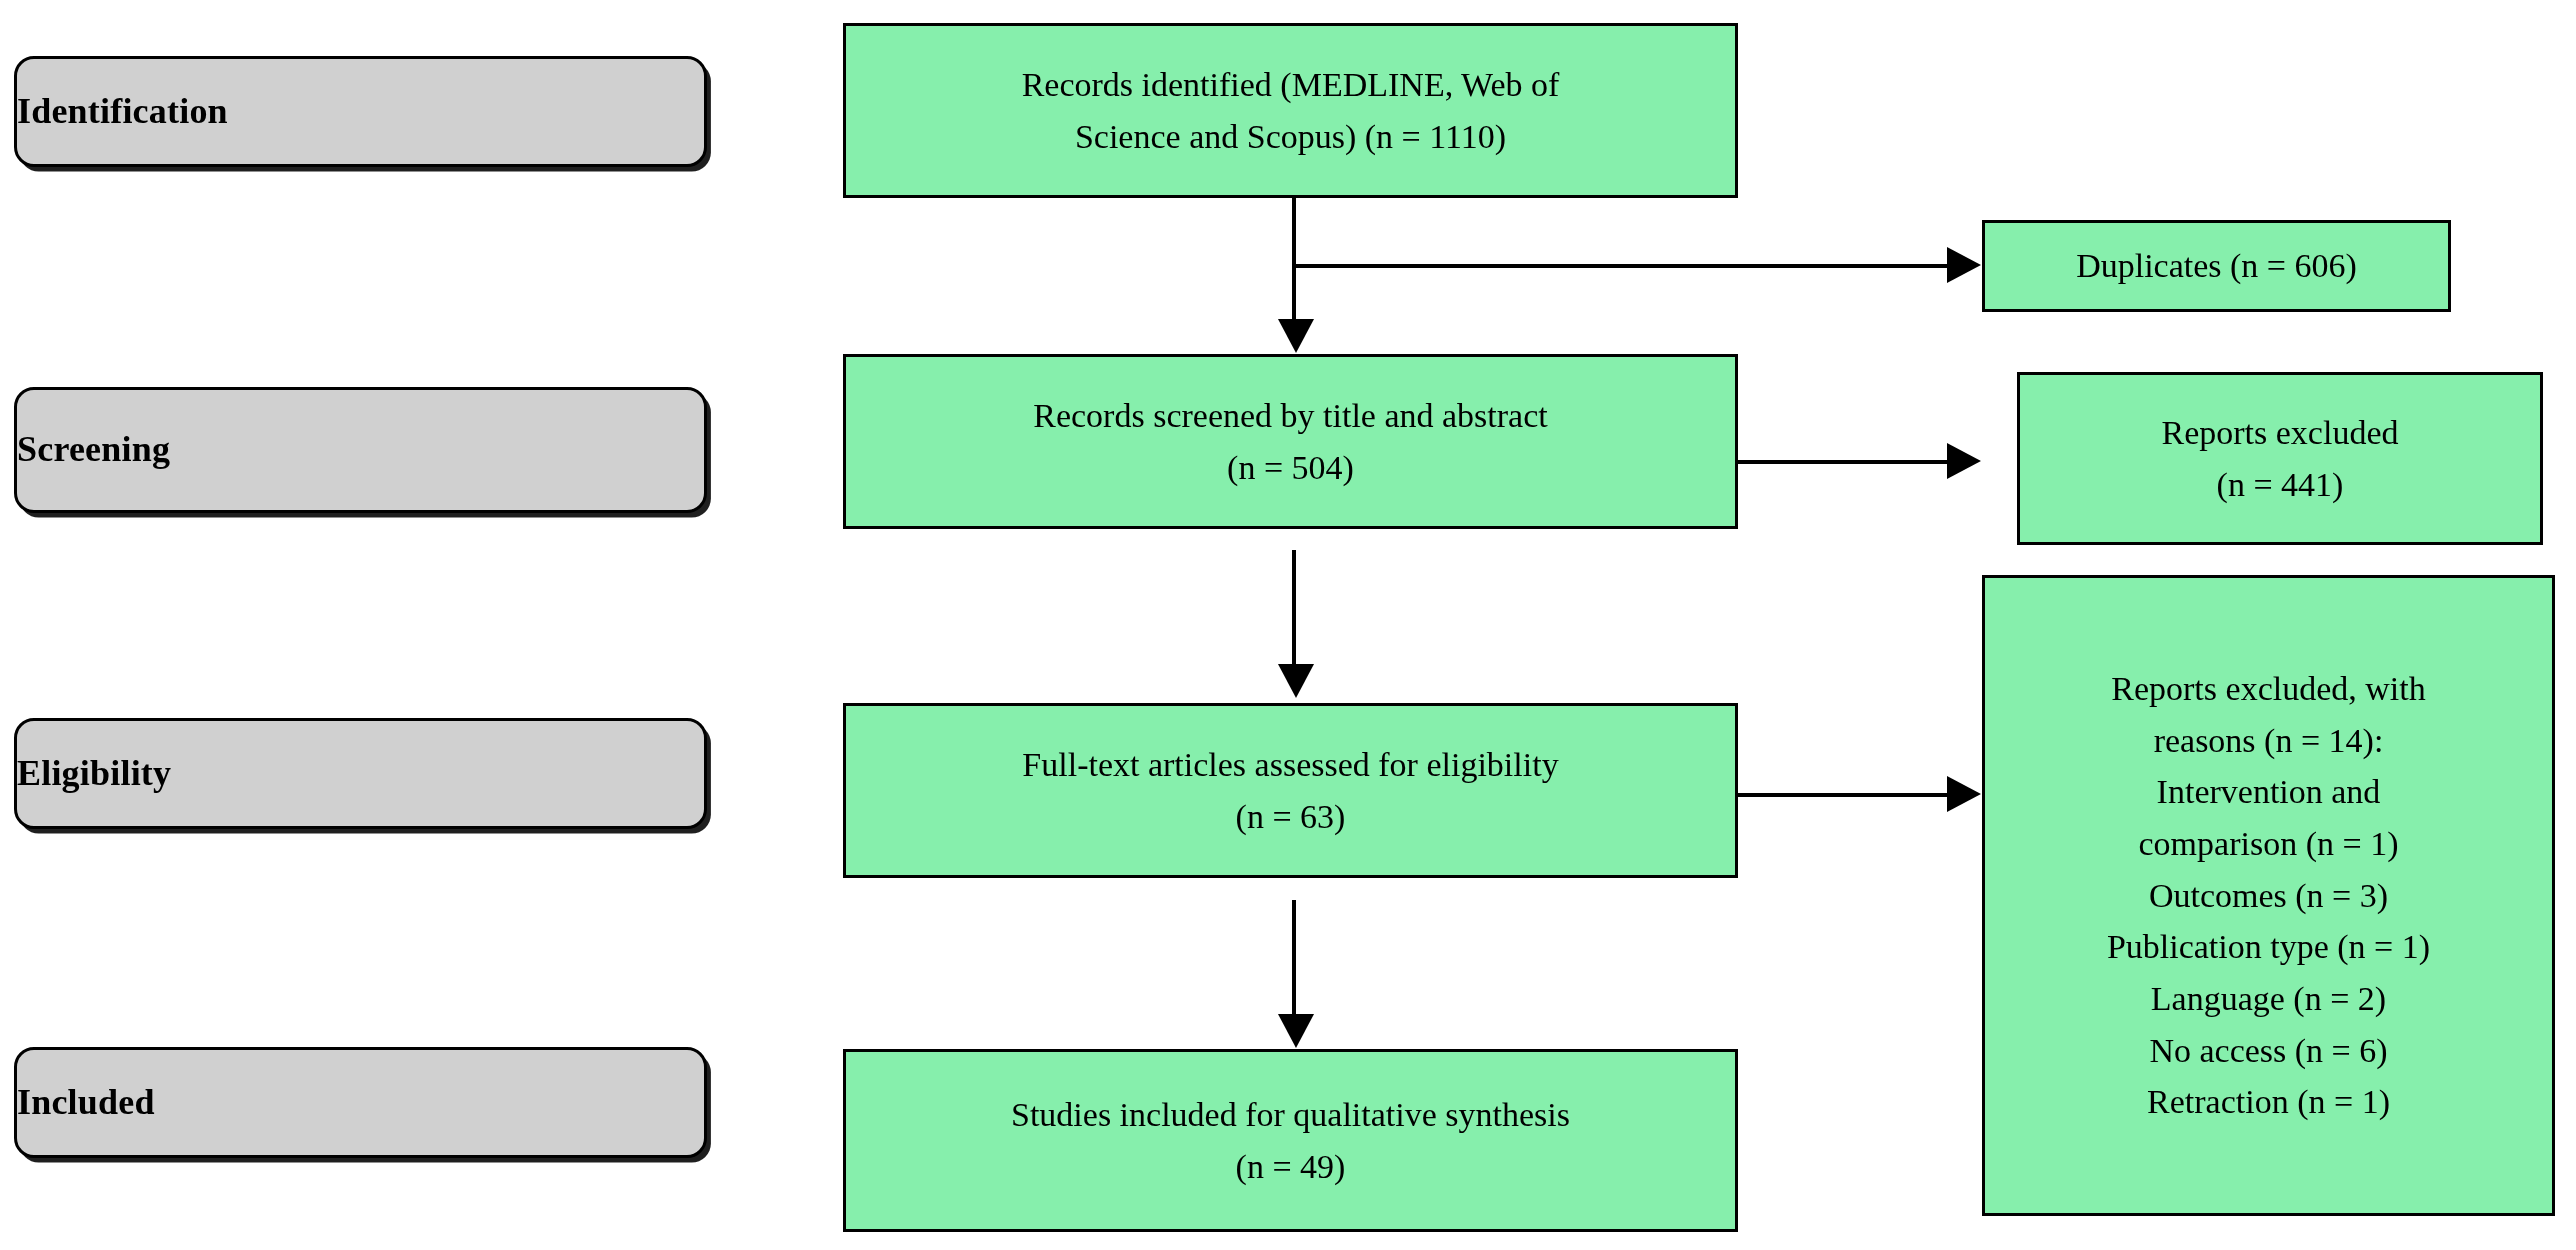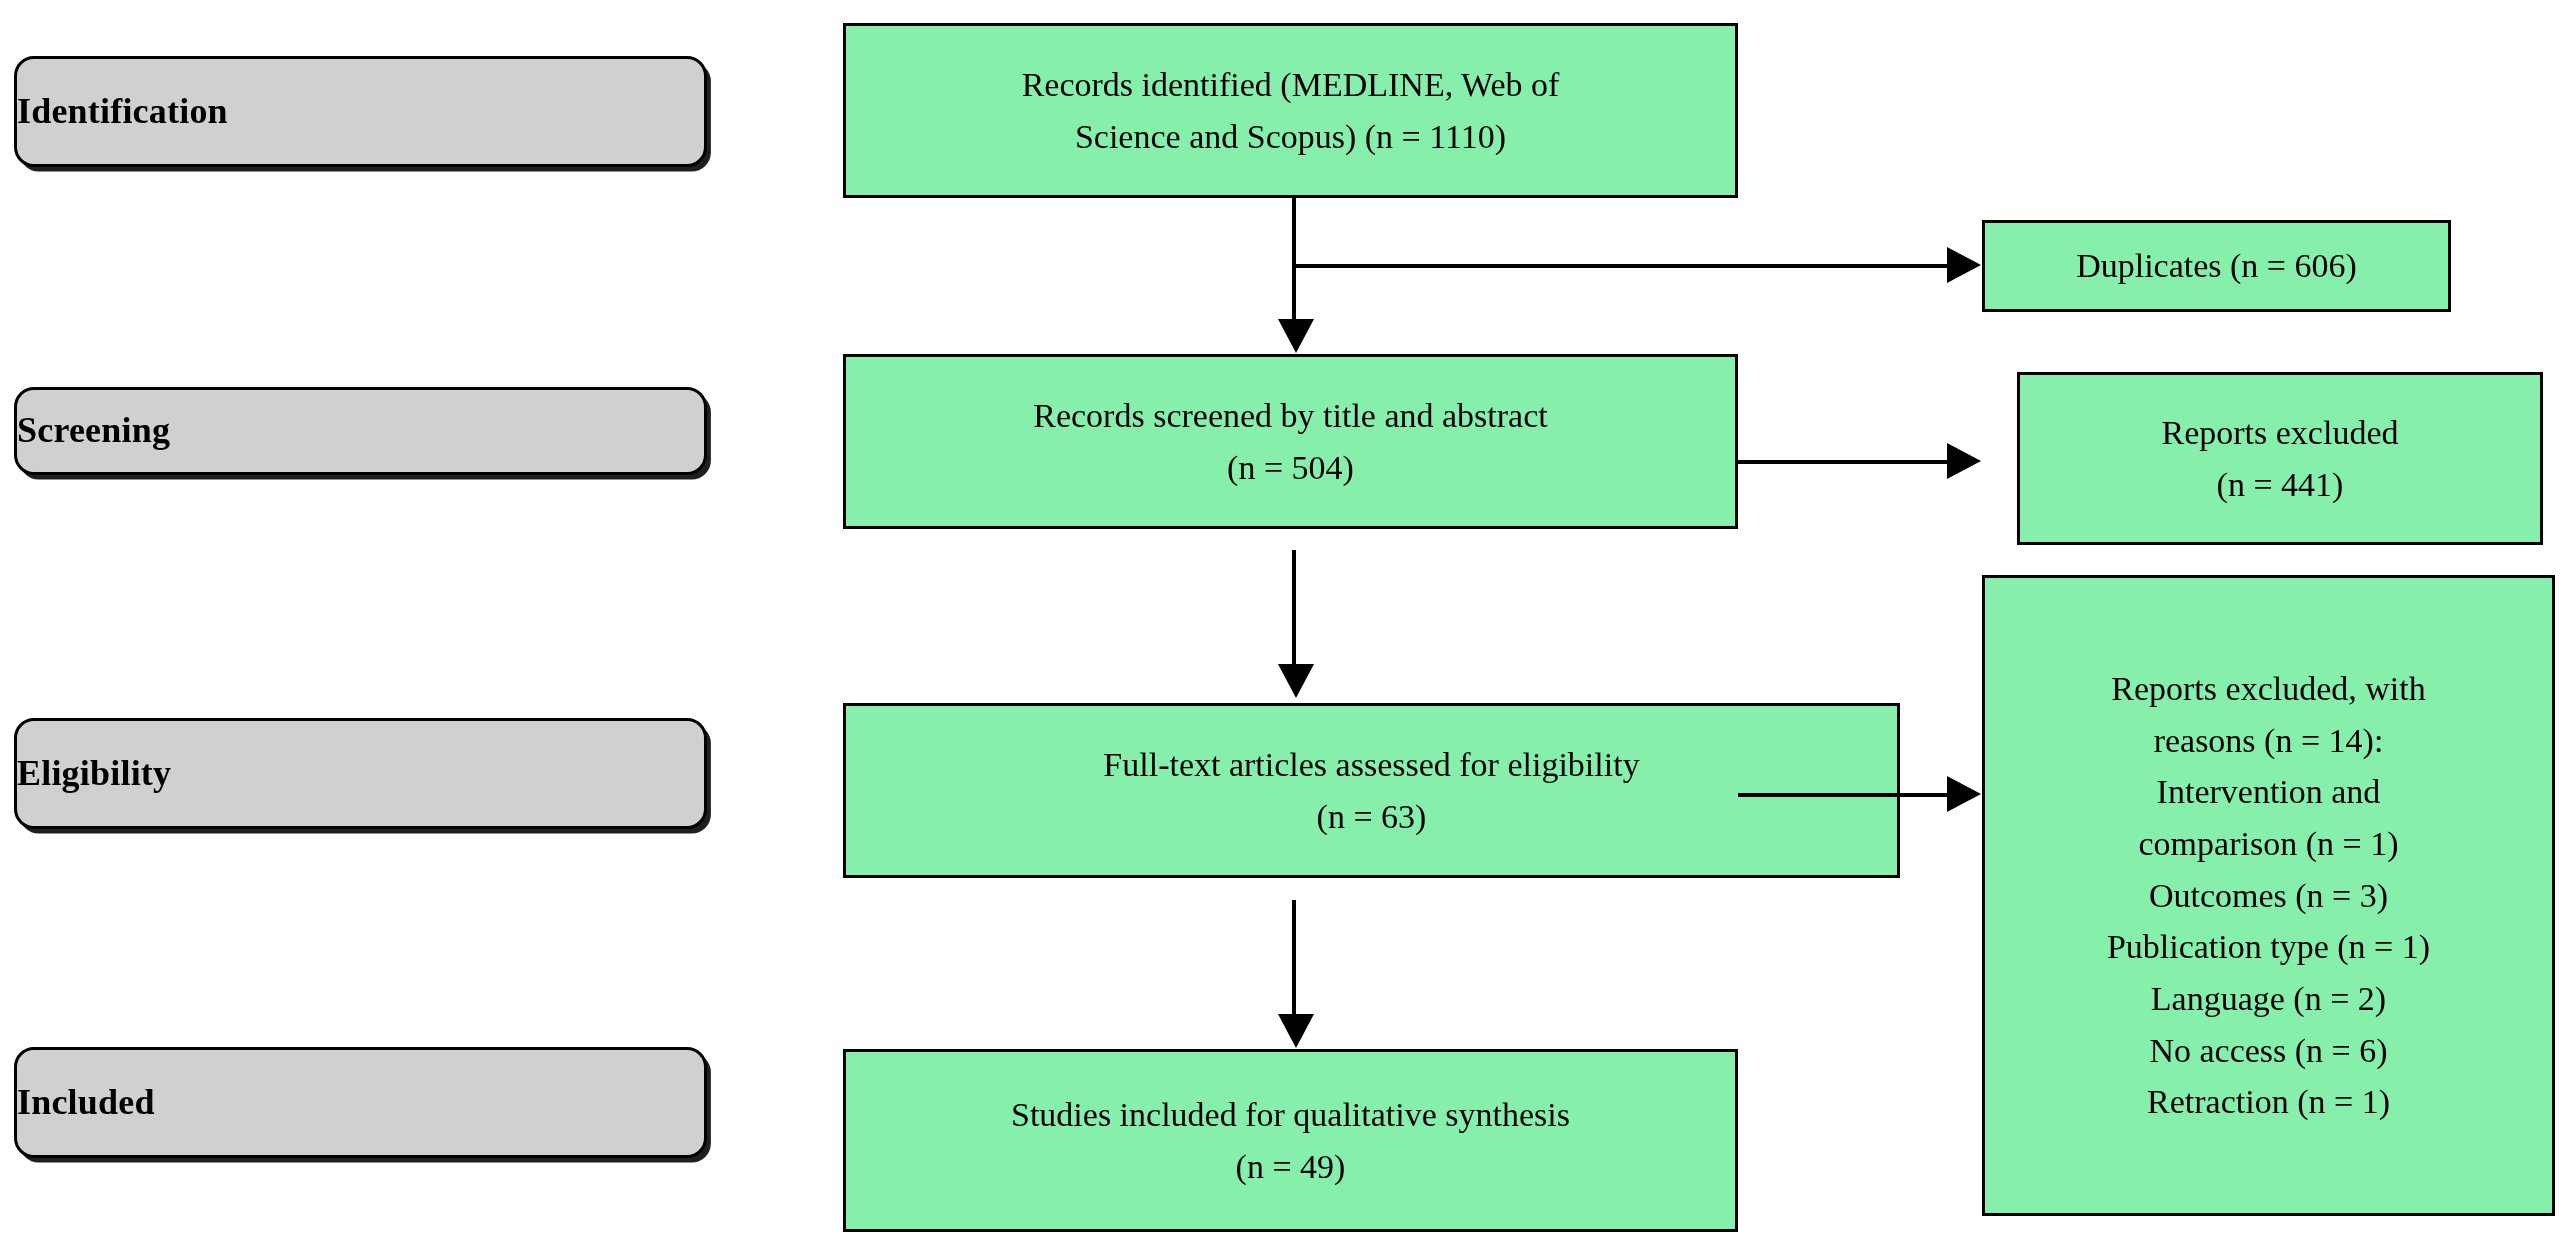--- a/index.html
+++ b/index.html
@@ -87,41 +87,41 @@
   }
 </style>
 </head>
 <body>
 
 <div id="diagram-canvas">
 
   <div class="stage-pill" style="top:56px;  height:111px;">
     <span class="stage-label">Identification</span>
   </div>
-  <div class="stage-pill" style="top:387px; height:88px;">
+  <div class="stage-pill" style="top:387px; height:126px;">
     <span class="stage-label">Screening</span>
   </div>
   <div class="stage-pill" style="top:718px; height:111px;">
     <span class="stage-label">Eligibility</span>
   </div>
   <div class="stage-pill" style="top:1047px; height:111px;">
     <span class="stage-label">Included</span>
   </div>
 
   <div class="flow-box" style="left:843px; top:23px;   width:895px; height:175px;">
     <span class="ln">Records identified (MEDLINE, Web of</span>
     <span class="ln">Science and Scopus) (n = 1110)</span>
   </div>
 
   <div class="flow-box" style="left:843px; top:354px;  width:895px; height:175px;">
     <span class="ln">Records screened by title and abstract</span>
     <span class="ln">(n = 504)</span>
   </div>
 
-  <div class="flow-box" style="left:843px; top:703px;  width:1057px; height:175px;">
+  <div class="flow-box" style="left:843px; top:703px;  width:895px; height:175px;">
     <span class="ln">Full-text articles assessed for eligibility</span>
     <span class="ln">(n = 63)</span>
   </div>
 
   <div class="flow-box" style="left:843px; top:1049px; width:895px; height:183px;">
     <span class="ln">Studies included for qualitative synthesis</span>
     <span class="ln">(n = 49)</span>
   </div>
 
   <div class="flow-box" style="left:1982px; top:220px;  width:469px; height:92px;">

